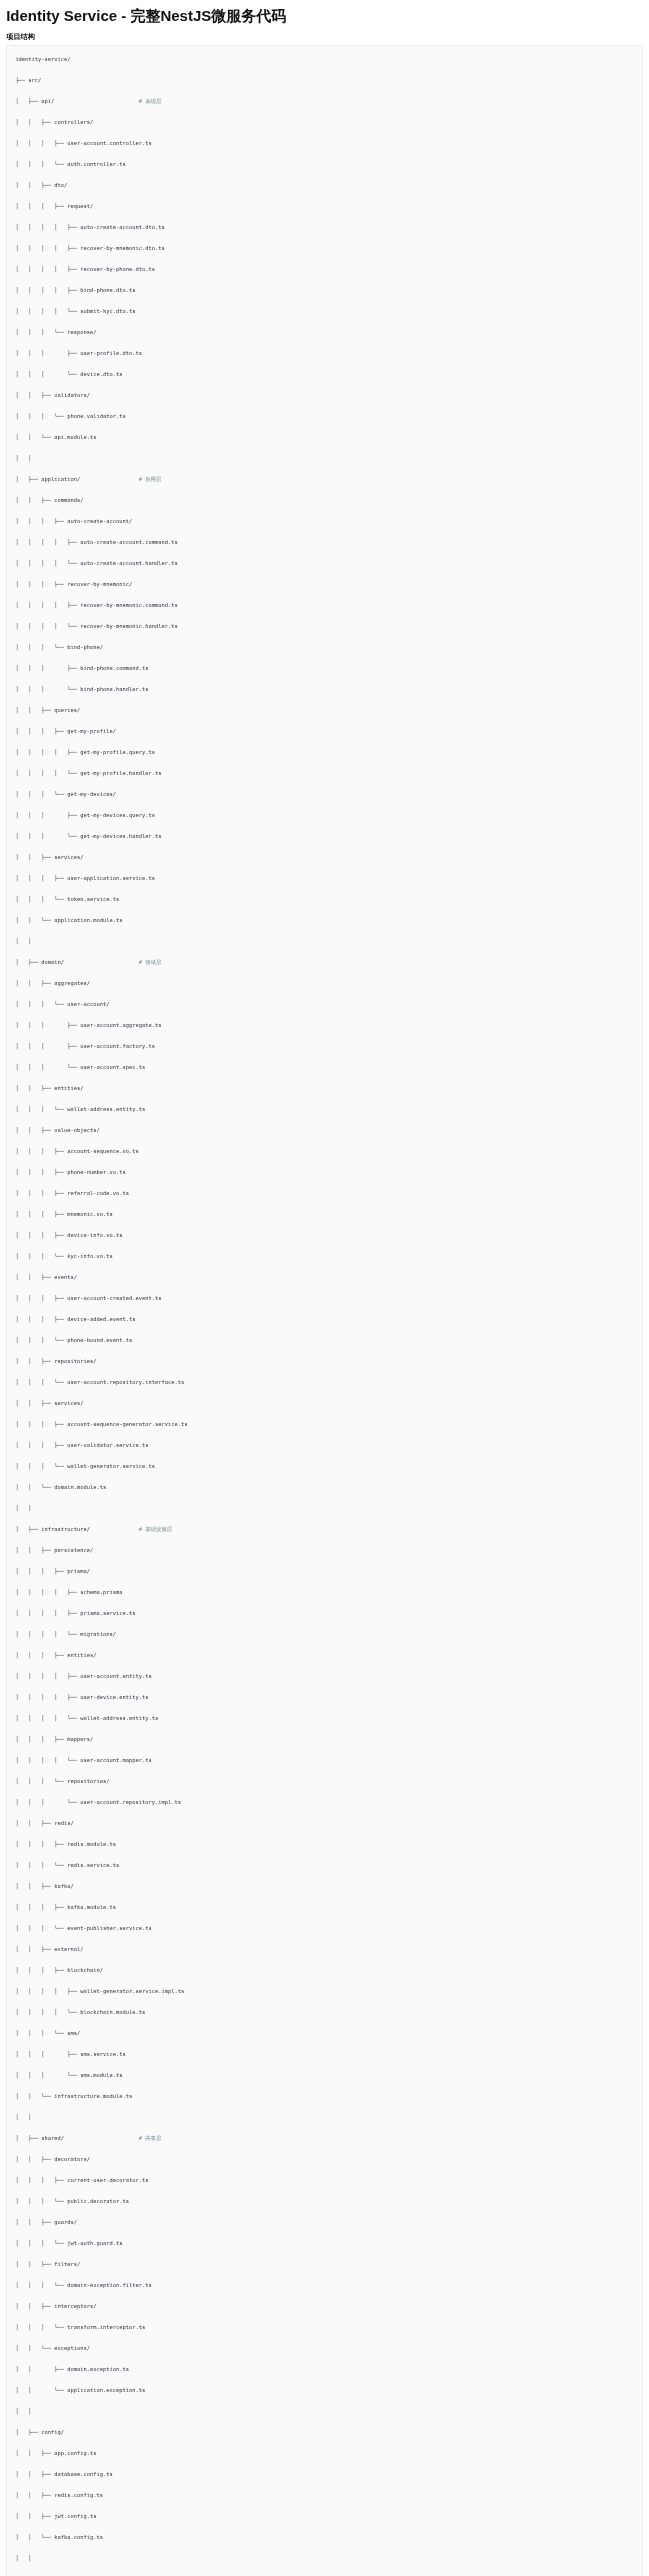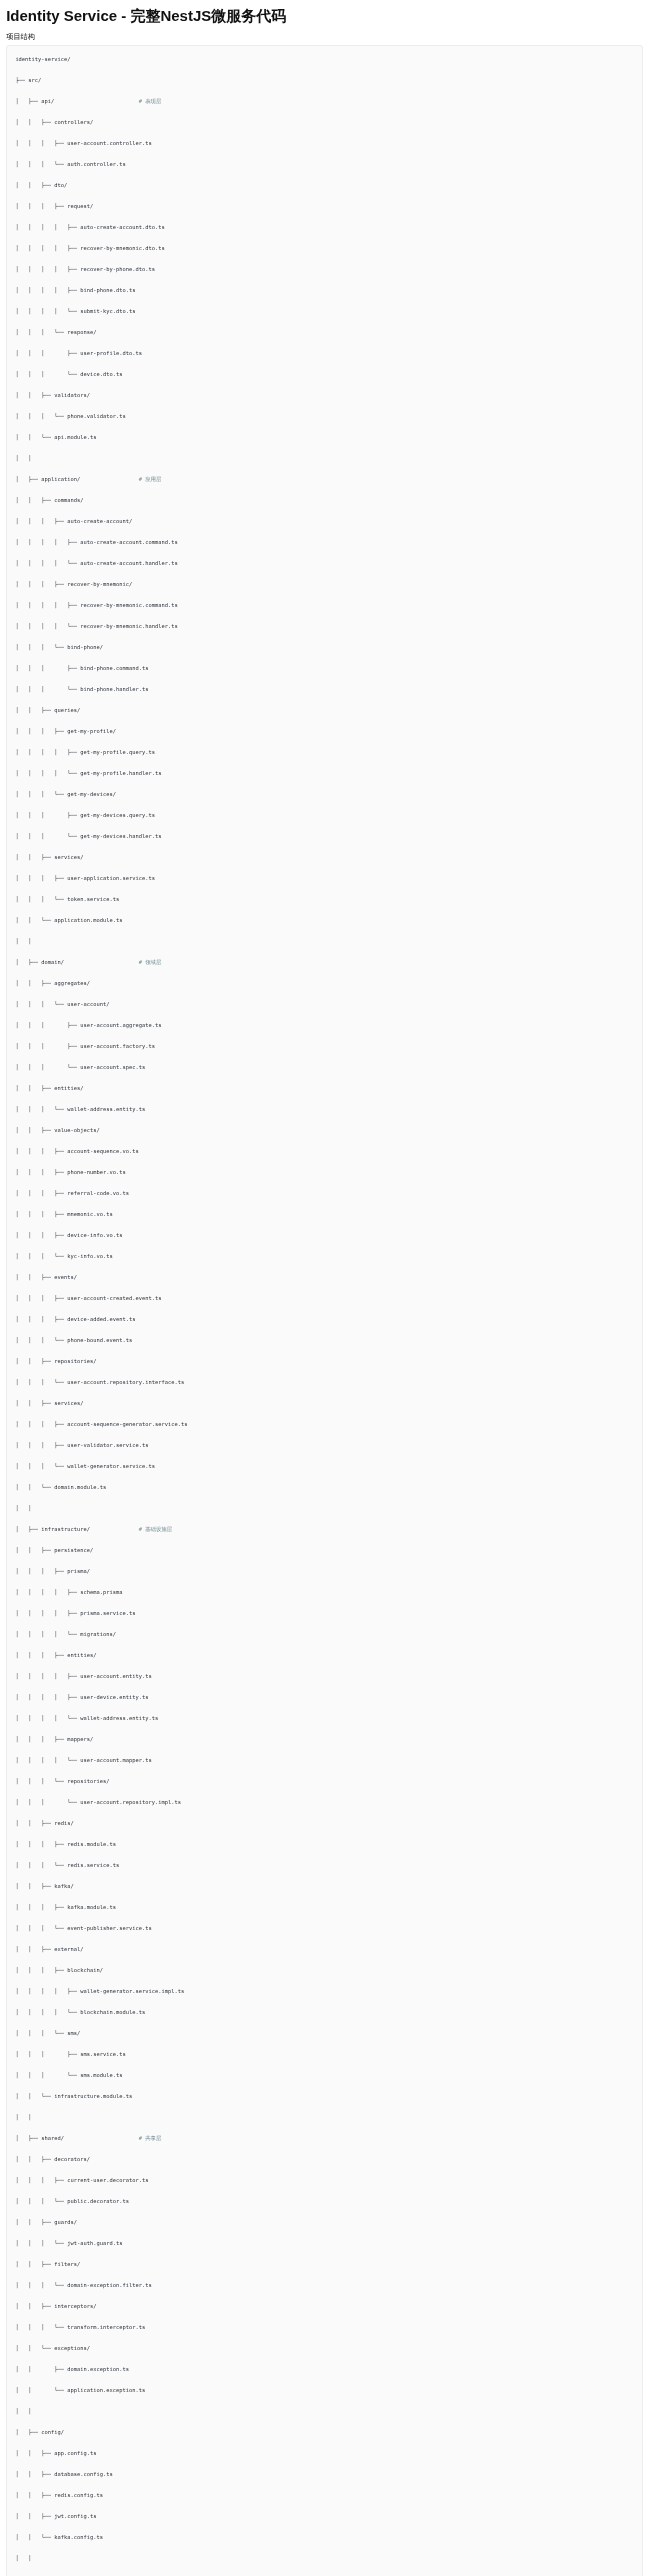--- a/index.html
+++ b/index.html
@@ -19,21 +19,21 @@
   }
   h1.page-title {
     font-size: 15px;
     font-weight: 700;
     color: var(--heading-text, #111111);
     margin: 1px 0 6.2px 0;
     line-height: 1.3;
   }
   h2.section-heading {
     font-size: 7.2px;
-    font-weight: 400;
+    font-weight: 700;
     color: var(--heading-text, #111111);
     margin: 0 0 4.1px 0;
     line-height: 1.3;
   }
   .codeblock {
     background: var(--code-background, #fafafa);
     border: 0.5px solid var(--code-border, #ececec);
     border-radius: 3.1px;
     padding: 2.6px 8.2px;
     width: 100%;

